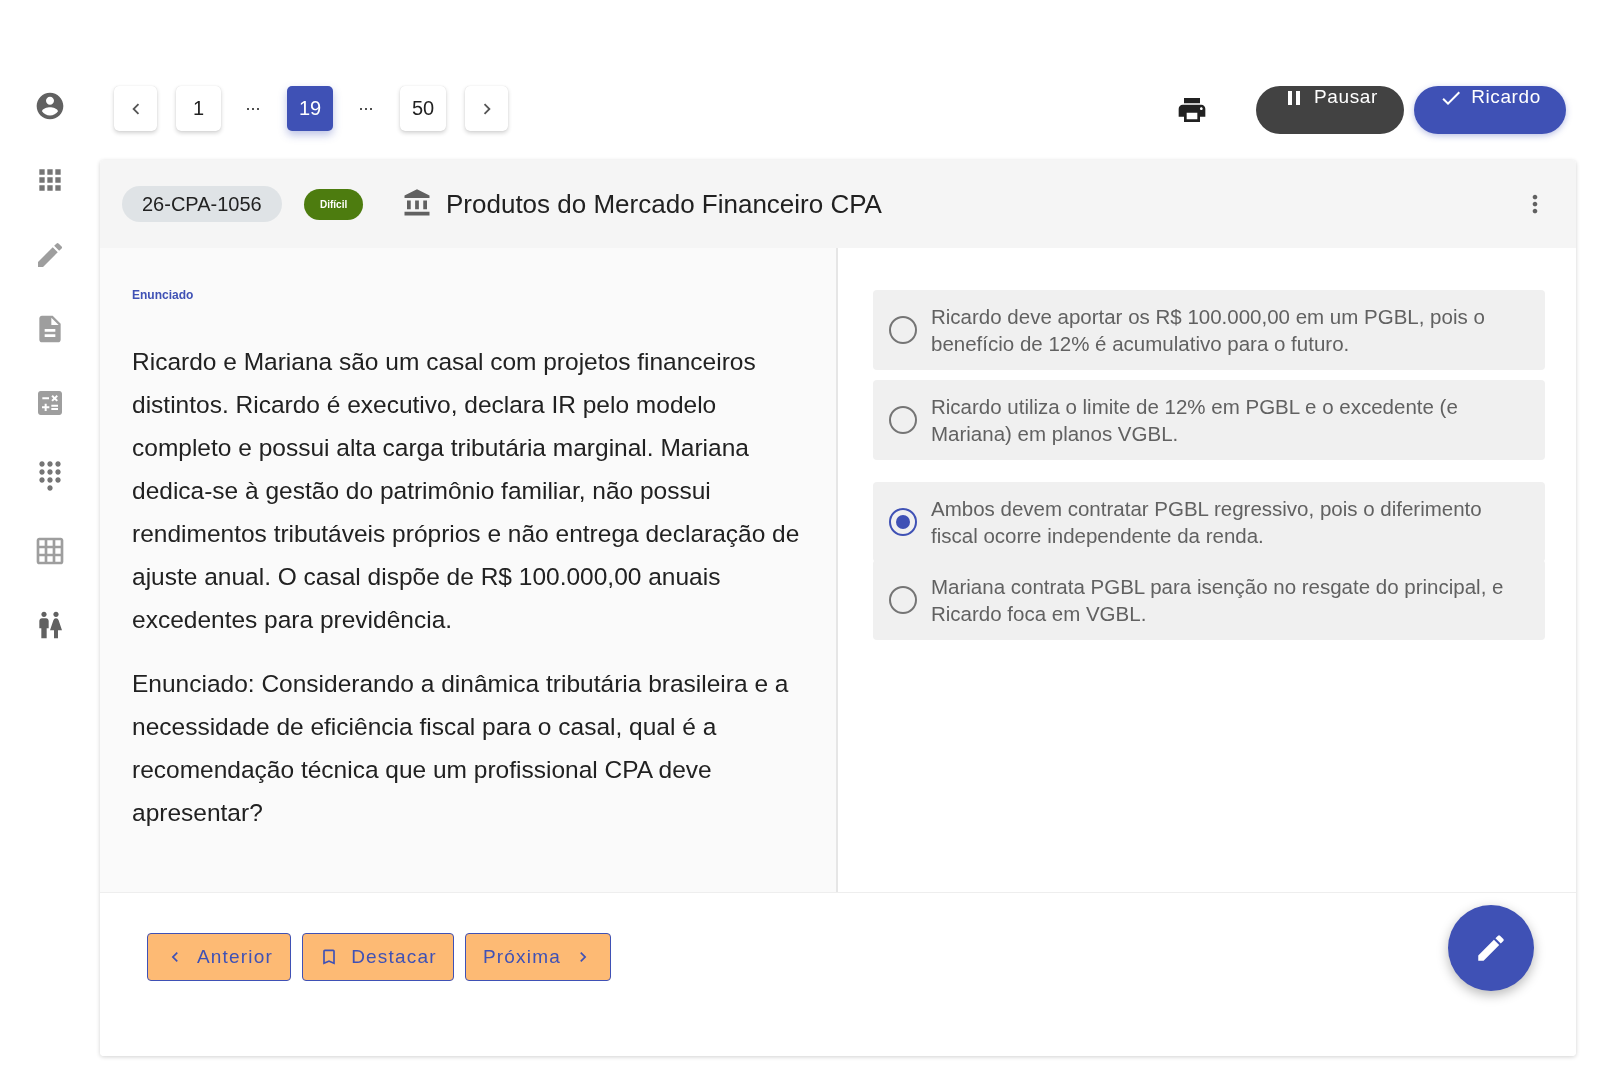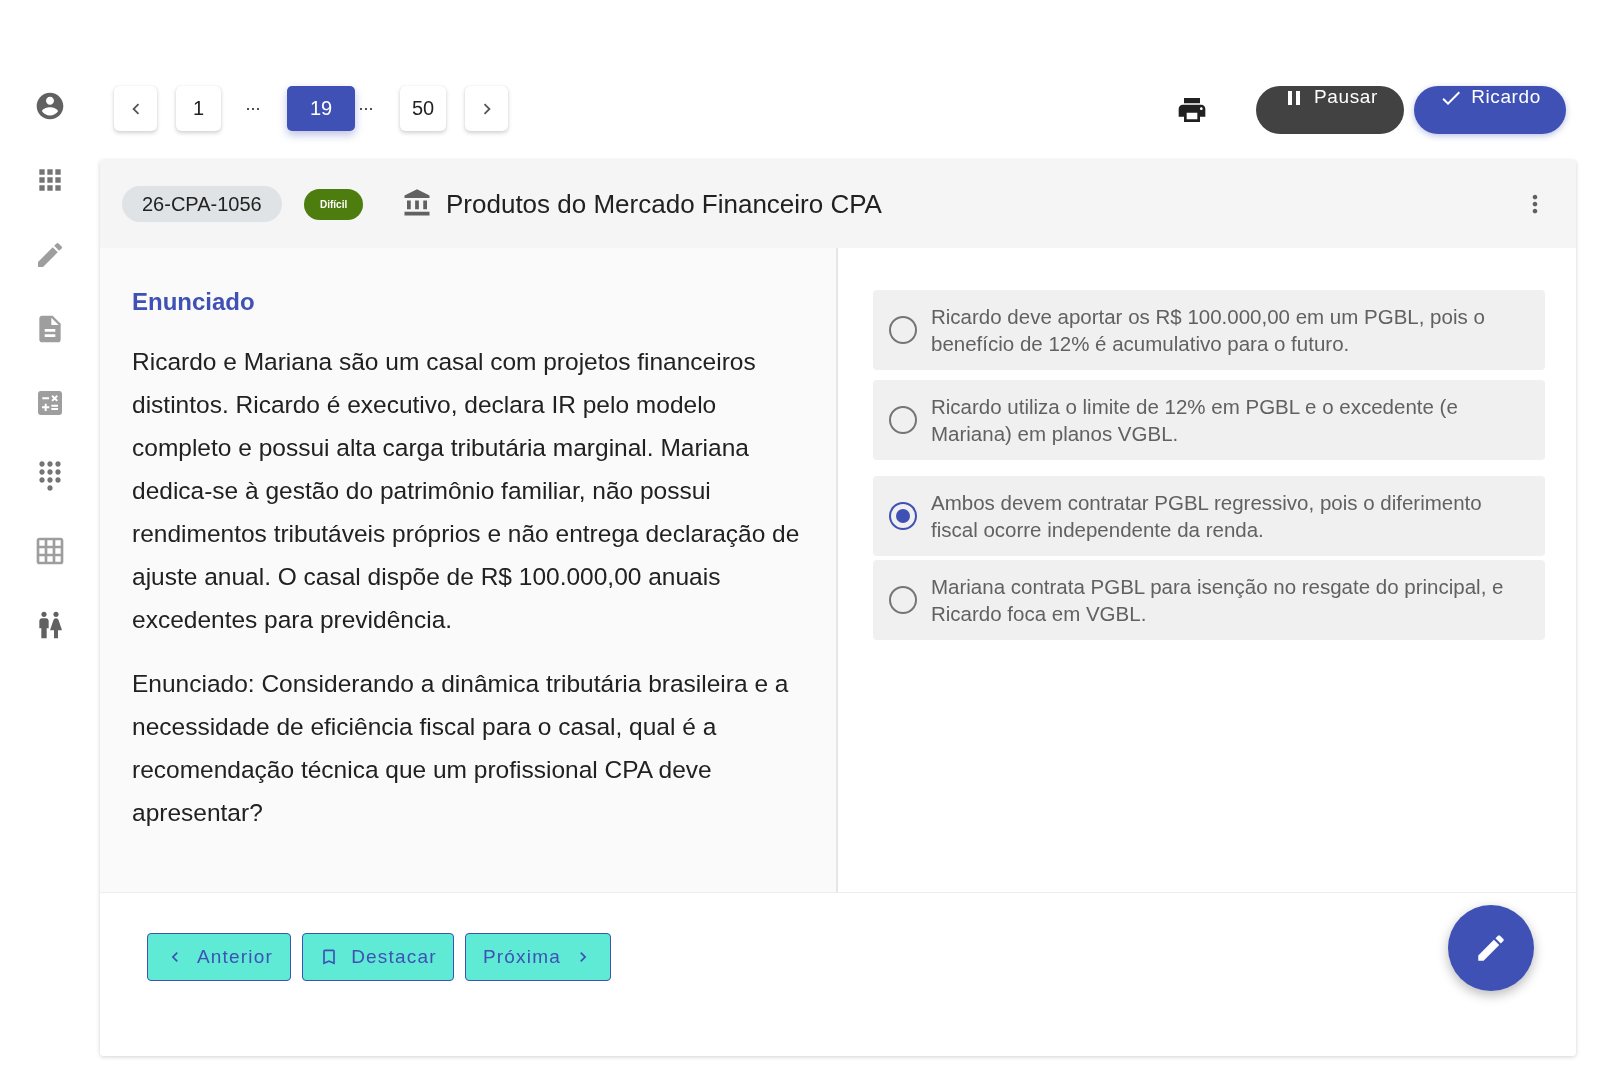--- a/index.html
+++ b/index.html
@@ -27,33 +27,33 @@
   
   .card { position: absolute; left: 100px; top: 160px; width: 1476px; height: 896px; background: #fff; border-radius: 4px; box-shadow: 0 1px 4px rgba(0,0,0,0.18); overflow: hidden; }
   .card-header { position: absolute; left: 0; top: 0; width: 100%; height: 88px; background: #f5f5f5; }
   .code-chip { position: absolute; left: 22px; top: 26px; height: 36px; padding: 0 20px; border-radius: 18px; background: #dfe3e6; font-size: 20px; color: #222; display: flex; align-items: center; }
   .diff-chip { position: absolute; left: 204px; top: 29px; height: 31px; padding: 0 16px; border-radius: 16px; background: #4d7c0f; color: #fff; font-size: 10px; font-weight: bold; display: flex; align-items: center; }
   .bank-icon { position: absolute; left: 302px; top: 28px; width: 30px; height: 30px; }
   .subject-title { position: absolute; left: 346px; top: 26px; font-size: 26px; color: #212121; line-height: 36px; }
   .more-btn { position: absolute; right: 26px; top: 26px; width: 30px; height: 36px; display: flex; align-items: center; justify-content: center; cursor: pointer; }
 
   .left-pane { position: absolute; left: 0; top: 88px; width: 738px; height: 644px; background: #fafafa; border-right: 2px solid #e6e6e6; }
-  .section-label { position: absolute; left: 32px; top: 40px; font-size: 24px; font-weight: bold; color: #3f51b5; }
+  .section-label { position: absolute; left: 32px; top: 40px; font-size: 12px; font-weight: bold; color: #3f51b5; }
   .stem { position: absolute; left: 32px; top: 92px; width: 680px; font-size: 24.5px; line-height: 43px; color: #212121; }
   .stem p { margin-bottom: 21px; }
 
   .right-pane { position: absolute; left: 740px; top: 88px; width: 736px; height: 644px; background: #fff; }
   .option { position: absolute; left: 33px; width: 672px; height: 80px; background: #f0f0f0; border-radius: 4px; cursor: pointer; }
   .radio { position: absolute; left: 16px; top: 26px; width: 28px; height: 28px; border: 2.5px solid #757575; border-radius: 50%; }
   .radio.checked { border-color: #3f51b5; }
   .radio.checked::after { content: ""; position: absolute; left: 4.5px; top: 4.5px; width: 14px; height: 14px; border-radius: 50%; background: #3f51b5; }
   .option-text { position: absolute; left: 58px; top: 13px; width: 600px; font-size: 20.5px; line-height: 27px; color: #616161; }
 
   .card-footer { position: absolute; left: 0; top: 732px; width: 100%; height: 164px; border-top: 1px solid #eeeeee; background: #fff; }
-  .out-btn { position: absolute; top: 40px; height: 48px; border: 1.5px solid #3f51b5; border-radius: 4px; background: #5eead4; color: #3f51b5; font-size: 19px; letter-spacing: 1.2px; display: flex; align-items: center; justify-content: center; gap: 12px; cursor: pointer; }
+  .out-btn { position: absolute; top: 40px; height: 48px; border: 1.5px solid #3f51b5; border-radius: 4px; background: #fdba74; color: #3f51b5; font-size: 19px; letter-spacing: 1.2px; display: flex; align-items: center; justify-content: center; gap: 12px; cursor: pointer; }
   .out-btn svg { width: 20px; height: 20px; }
   .fab { position: absolute; left: 1348px; top: 12px; width: 86px; height: 86px; border-radius: 50%; background: #3f51b5; box-shadow: 0 4px 12px rgba(0,0,0,0.28); display: flex; align-items: center; justify-content: center; cursor: pointer; }
   .fab svg { width: 34px; height: 34px; }
 </style>
 </head>
 <body>
 
 <nav class="sidebar">
   <div class="side-item" style="top:6px">
     <svg viewBox="0 0 24 24">
@@ -98,21 +98,21 @@
 </nav>
 
 <div class="topbar">
   <div class="pg-btn" style="left:0;width:43px">
     <svg viewBox="0 0 24 24">
         <path fill="#555" d="M15.41 7.41 14 6l-6 6 6 6 1.41-1.41L10.83 12z"></path>
       </svg>
   </div>
   <div class="pg-btn" style="left:62px;width:45px">1</div>
   <div class="pg-ellipsis" style="left:119px">...</div>
-  <div class="pg-btn active" style="left:173px;width:68px">19</div>
+  <div class="pg-btn active" style="left:173px;width:46px">19</div>
   <div class="pg-ellipsis" style="left:232px">...</div>
   <div class="pg-btn" style="left:286px;width:46px">50</div>
   <div class="pg-btn" style="left:351px;width:43px">
     <svg viewBox="0 0 24 24">
         <path fill="#555" d="M10 6 8.59 7.41 13.17 12l-4.58 4.59L10 18l6-6z"></path>
       </svg>
   </div>
 
   <div class="print-btn">
     <svg viewBox="0 0 24 24" width="32" height="32">
@@ -158,21 +158,21 @@
 
   <div class="right-pane">
     <div class="option" style="top:42px">
       <span class="radio"></span>
       <span class="option-text">Ricardo deve aportar os R$ 100.000,00 em um PGBL, pois o benefício de 12% é acumulativo para o futuro.</span>
     </div>
     <div class="option" style="top:132px">
       <span class="radio"></span>
       <span class="option-text">Ricardo utiliza o limite de 12% em PGBL e o excedente (e Mariana) em planos VGBL.</span>
     </div>
-    <div class="option" style="top:228px">
+    <div class="option" style="top:234px">
       <span class="radio checked"></span>
       <span class="option-text">Ambos devem contratar PGBL regressivo, pois o diferimento fiscal ocorre independente da renda.</span>
     </div>
     <div class="option" style="top:312px">
       <span class="radio"></span>
       <span class="option-text">Mariana contrata PGBL para isenção no resgate do principal, e Ricardo foca em VGBL.</span>
     </div>
   </div>
 
   <footer class="card-footer">

